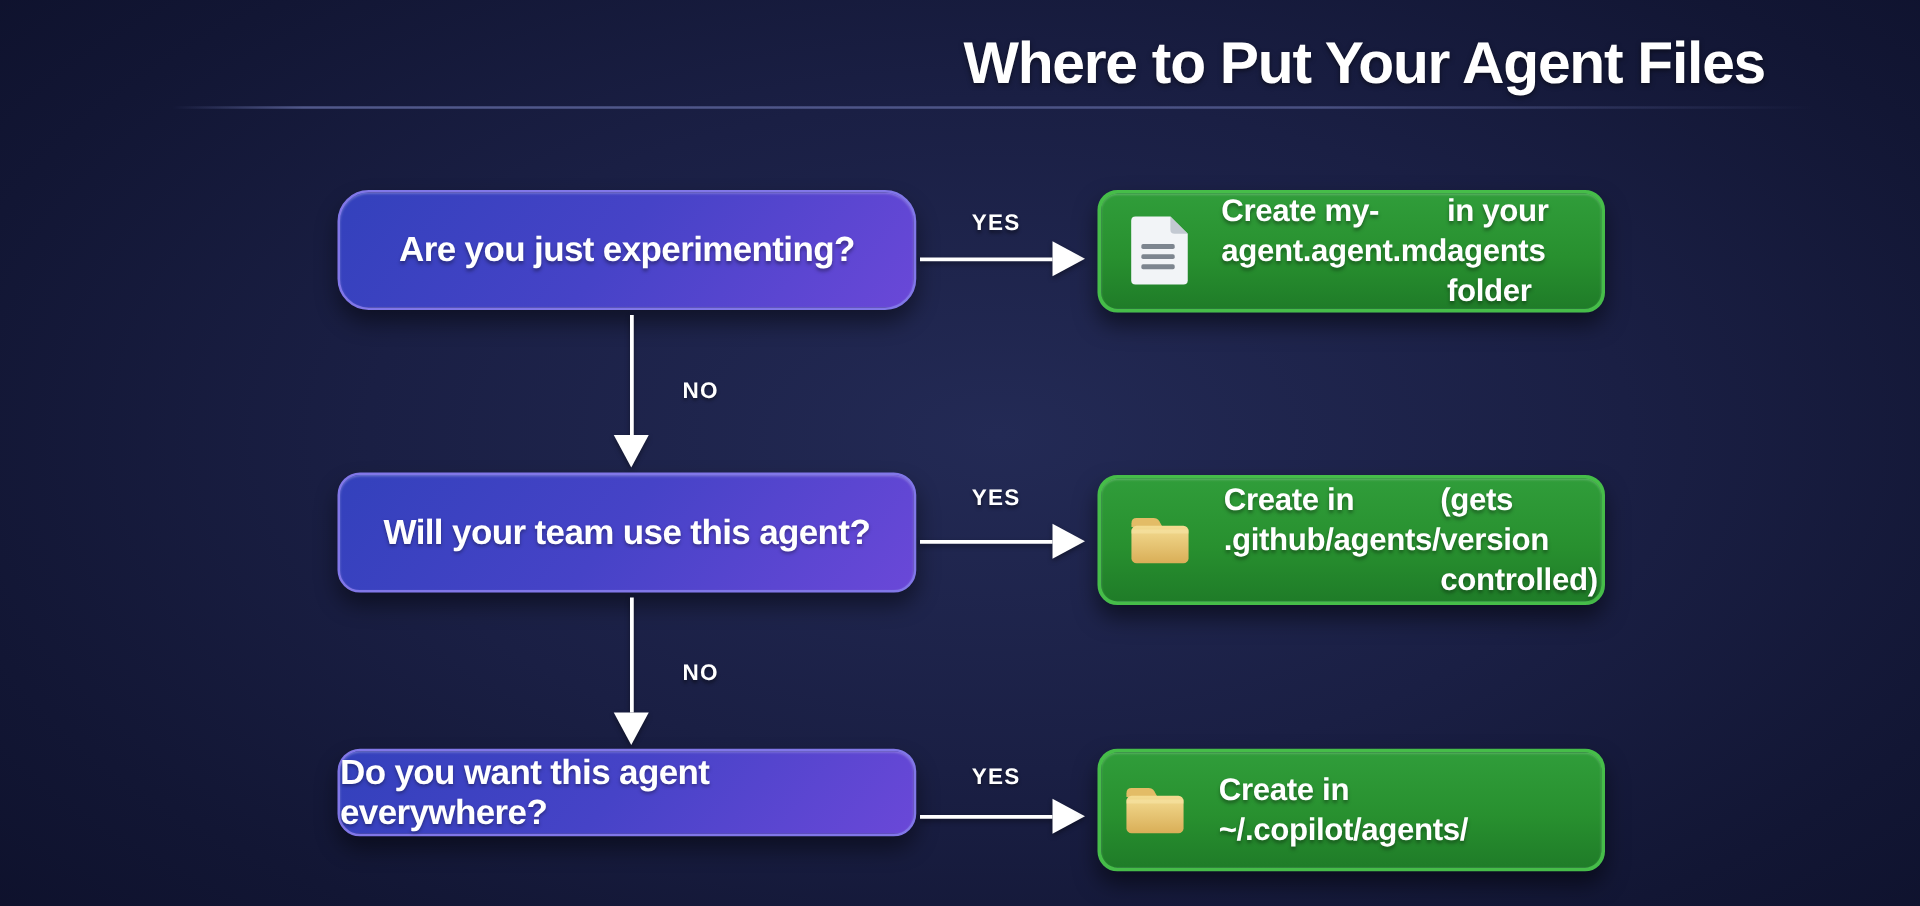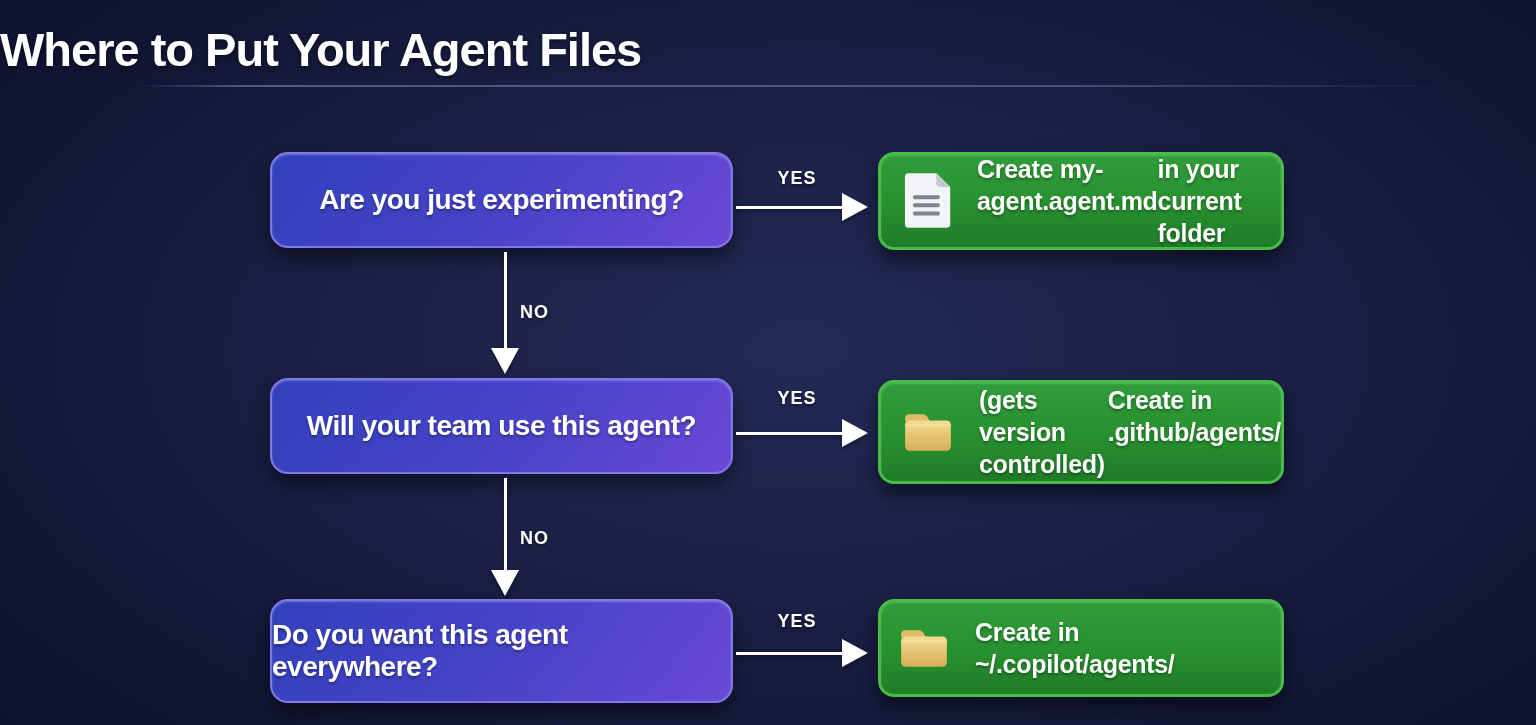--- a/index.html
+++ b/index.html
@@ -4,41 +4,41 @@
 <style>
   html,body{margin:0;padding:0;background:#0d102a;}
   .stage{
     position:relative;width:1536px;height:725px;overflow:hidden;
     font-family:"Liberation Sans",sans-serif;
     background:
       radial-gradient(ellipse 1200px 640px at 52% 48%, #232a55 0%, #1a1f44 42%, #121634 72%, #0c0f28 100%);
   }
   .page-title{
     position:absolute;top:22px;left:0;width:1412px;margin:0;
-    text-align:left;color:#ffffff;font-size:47px;font-weight:bold;
+    text-align:right;color:#ffffff;font-size:47px;font-weight:bold;
     letter-spacing:-1px;text-shadow:0 2px 4px rgba(0,0,0,0.5);
   }
   .divider{
     position:absolute;top:85px;left:138px;width:1314px;height:2px;
     background:linear-gradient(90deg, rgba(130,140,205,0) 0%, rgba(130,140,205,0.55) 8%, rgba(130,140,205,0.45) 70%, rgba(130,140,205,0) 100%);
   }
   .qbox{
     position:absolute;left:270px;width:463px;height:96px;
     display:flex;align-items:center;justify-content:center;
     border-radius:18px;
     background:linear-gradient(128deg,#3341bc 0%,#4643c7 48%,#6a48d8 100%);
     border:2px solid #8177e8;
     box-shadow:0 10px 18px rgba(0,0,0,0.45), inset 0 1px 2px rgba(255,255,255,0.28);
     box-sizing:border-box;
   }
   .qbox span{
     color:#ffffff;font-size:28px;font-weight:bold;letter-spacing:-0.5px;
     text-shadow:0 2px 3px rgba(0,0,0,0.35);
   }
-  .q0{top:152px;} .q1{top:378px;} .q2{top:599px;height:104px;}
+  .q0{top:152px;border-radius:25px;} .q1{top:378px;} .q2{top:599px;height:70px;}
   .abox{
     position:absolute;left:878px;width:406px;
     display:flex;align-items:center;
     border-radius:16px;padding-left:20px;box-sizing:border-box;
     background:linear-gradient(180deg,#309d3a 0%,#28902f 55%,#1f7c28 100%);
     border:3px solid #46bd49;
     box-shadow:0 10px 18px rgba(0,0,0,0.5), inset 0 1px 2px rgba(255,255,255,0.22);
   }
   .g0{top:152px;height:98px;} .g1{top:380px;height:104px;} .g2{top:599px;height:98px;padding-left:16px;}
   .abox .icon{flex:0 0 auto;margin-right:24px;display:flex;}
@@ -46,21 +46,21 @@
   .atext span{
     color:#ffffff;font-size:25px;font-weight:bold;line-height:32px;
     letter-spacing:-0.3px;text-shadow:0 2px 3px rgba(0,0,0,0.35);
   }
   .yes-label,.no-label{
     position:absolute;color:#ffffff;font-weight:bold;font-size:18px;
     line-height:30px;text-shadow:0 2px 3px rgba(0,0,0,0.45);letter-spacing:1px;
   }
   .yes-label{left:736px;width:122px;text-align:center;}
   .y0{top:163px;} .y1{top:383px;} .y2{top:606px;}
-  .no-label{left:520px;}
+  .no-label{left:546px;}
   .n0{top:297px;} .n1{top:523px;}
   .harrow{
     position:absolute;left:736px;width:132px;height:28px;
     display:flex;align-items:center;
     filter:drop-shadow(0 2px 2px rgba(0,0,0,0.4));
   }
   .a0{top:193px;} .a1{top:419px;} .a2{top:639px;}
   .hline{flex:1;height:3px;background:#ffffff;}
   .hhead{width:0;height:0;border-left:26px solid #ffffff;border-top:14px solid transparent;border-bottom:14px solid transparent;}
   .varrow{
@@ -93,21 +93,21 @@
       <svg width="52" height="58" viewBox="0 0 44 50">
         <path d="M3 4 q0-3 3-3 h24 l12 12 v32 q0 3 -3 3 h-33 q-3 0 -3 -3 z" fill="#f2f4f7"></path>
         <path d="M30 1 l12 12 h-9 q-3 0 -3 -3 z" fill="#c3c9d2"></path>
         <rect x="10" y="20" width="23" height="3.4" rx="1.2" fill="#7d858f"></rect>
         <rect x="10" y="27" width="23" height="3.4" rx="1.2" fill="#7d858f"></rect>
         <rect x="10" y="34" width="23" height="3.4" rx="1.2" fill="#7d858f"></rect>
       </svg>
     </span>
     <span class="atext">
       <span>Create my-agent.agent.md</span>
-      <span>in your current folder</span>
+      <span>in your agents folder</span>
     </span>
   </div>
   <div class="varrow v0">
     <span class="vline"></span>
     <span class="vhead"></span>
   </div>
   <div class="no-label n0">NO</div>
 
   <div class="qbox q1">
     <span>Will your team use this agent?</span>
@@ -125,22 +125,22 @@
             <stop offset="0" stop-color="#f4dc92"></stop>
             <stop offset="1" stop-color="#d9ae57"></stop>
           </linearGradient>
         </defs>
         <path d="M4 9 q0-4 4-4 h13 q3 0 4.5 2.5 l2.5 4.5 h-24 z" fill="#e3bc66"></path>
         <rect x="4" y="11" width="44" height="29" rx="4" fill="url(#fg1)"></rect>
         <path d="M4 14 h44 v3 h-44 z" fill="#f7e6a8" opacity="0.55"></path>
       </svg>
     </span>
     <span class="atext">
+      <span>Create in .github/agents/</span>
       <span>(gets version controlled)</span>
-      <span>Create in .github/agents/</span>
     </span>
   </div>
   <div class="varrow v1">
     <span class="vline"></span>
     <span class="vhead"></span>
   </div>
   <div class="no-label n1">NO</div>
 
   <div class="qbox q2">
     <span>Do you want this agent everywhere?</span>

